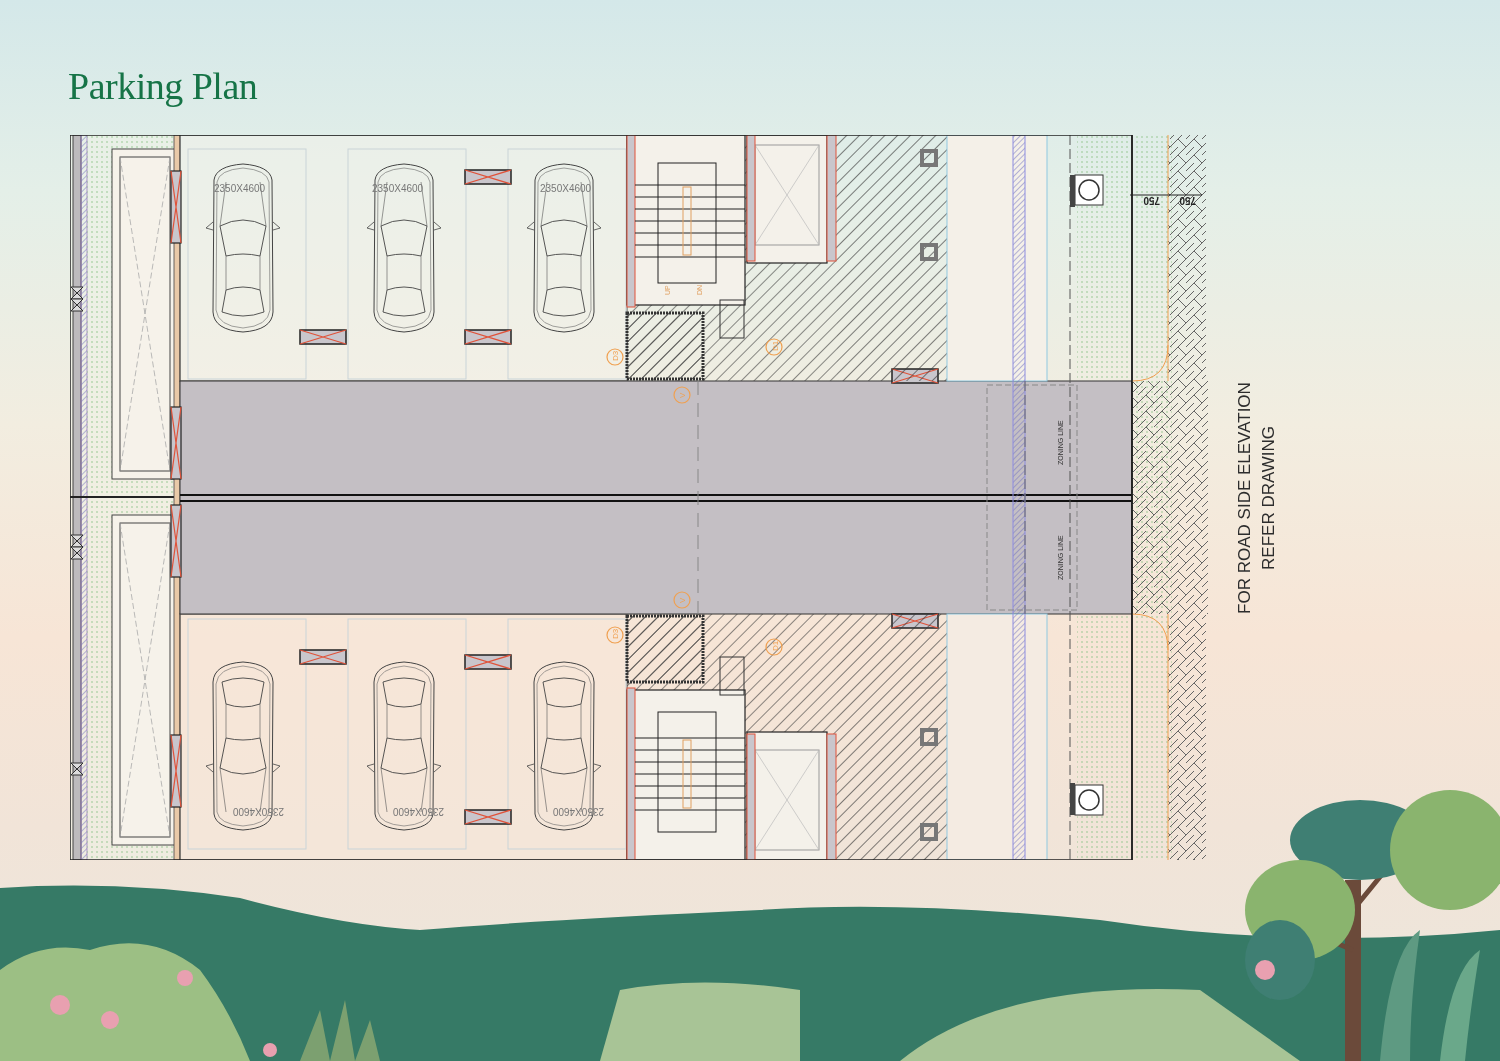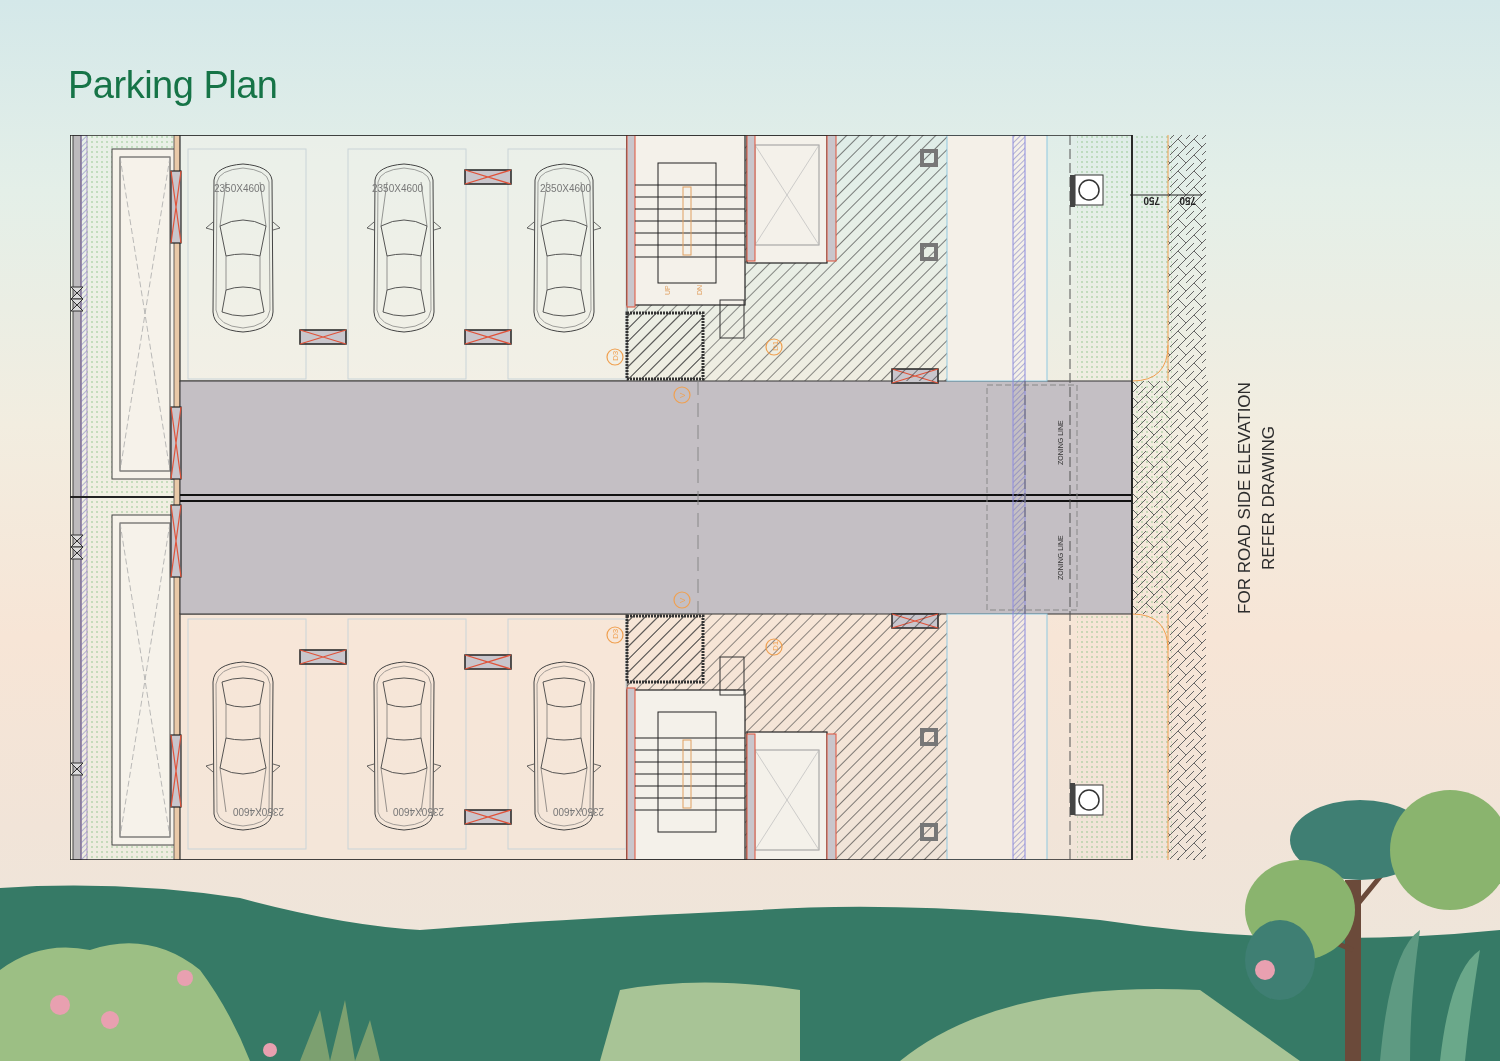--- a/index.html
+++ b/index.html
@@ -1,19 +1,19 @@
 <!DOCTYPE html>
 <html><head>
 <meta charset="utf-8">
 <style>
   html,body{margin:0;padding:0;}
   body{width:1500px;height:1061px;overflow:hidden;position:relative;
     font-family:"Liberation Sans",sans-serif;
     background:linear-gradient(180deg,#d4e8e9 0%,#e4efe8 18%,#f2ede0 40%,#f7e5d6 60%,#f1e4d8 78%,#ece6dc 100%);}
-  .title{position:absolute;left:68px;top:64px;font-family:Liberation Sans, sans-serif;font-size:38px;color:#167447;letter-spacing:-0.5px;}
+  .title{position:absolute;left:68px;top:64px;font-family:Liberation Serif, serif;font-size:38px;color:#167447;letter-spacing:-0.5px;}
   .plan{position:absolute;left:70px;top:135px;width:1140px;height:576px;}
   .road-note{position:absolute;left:1232px;top:378px;width:50px;height:240px;}
   .road-note .txt{position:absolute;left:25px;top:120px;transform:translate(-50%,-50%) rotate(-90deg);white-space:nowrap;text-align:center;font-size:17px;line-height:24px;color:#2d2d2d;font-family:"Liberation Sans",sans-serif;}
   .landscape{position:absolute;left:0;top:860px;width:1500px;height:201px;}
   .tree{position:absolute;left:1240px;top:770px;width:260px;height:291px;}
   svg text{font-family:"Liberation Sans",sans-serif;}
 </style>
 </head>
 <body>
 

